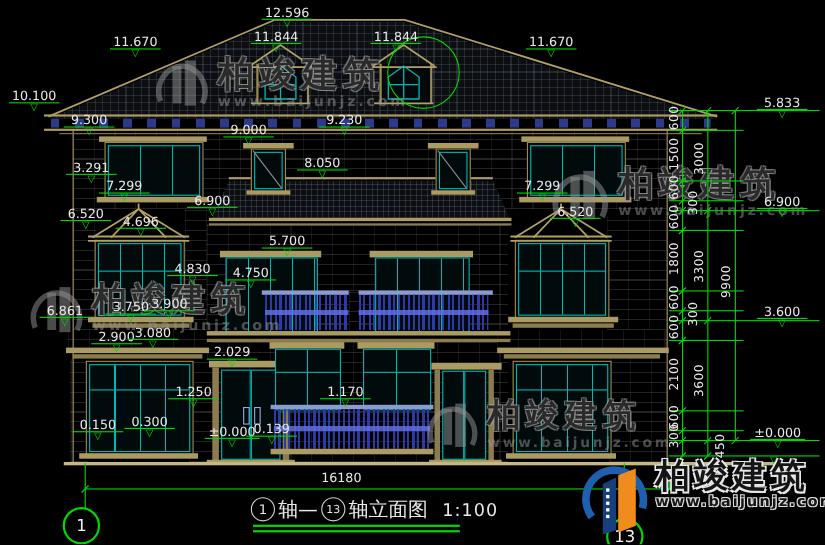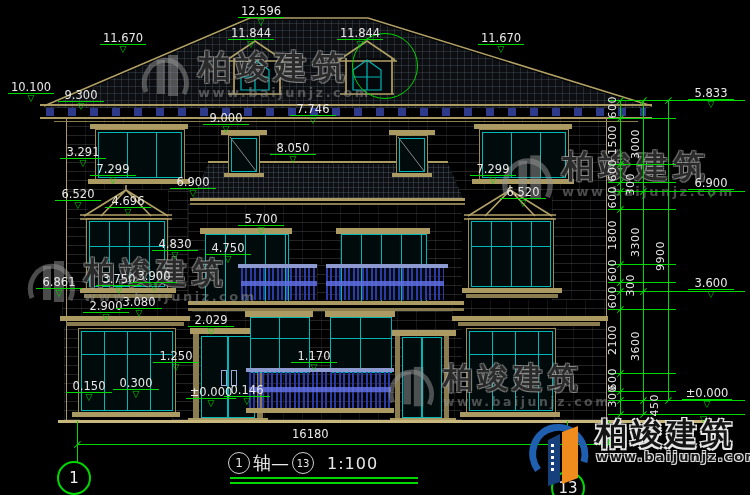--- a/index.html
+++ b/index.html
@@ -271,23 +271,23 @@
          <div class="wm-u" style="font-size:12.5px">www.baijunjz.com</div>
       </div>
   </div>
 
   <div class="lvl" style="left:238px;top:5px"><span>12.596</span><span class="ln"></span><span class="tri">▽</span></div>
   <div class="lvl" style="left:228px;top:27px"><span>11.844</span><span class="ln"></span><span class="tri">▽</span></div>
   <div class="lvl" style="left:337px;top:27px"><span>11.844</span><span class="ln"></span><span class="tri">▽</span></div>
   <div class="lvl" style="left:100px;top:32px"><span>11.670</span><span class="ln"></span><span class="tri">▽</span></div>
   <div class="lvl" style="left:478px;top:32px"><span>11.670</span><span class="ln"></span><span class="tri">▽</span></div>
   <div class="lvl" style="left:8px;top:81px"><span>10.100</span><span class="ln"></span><span class="tri">▽</span></div>
-  <div class="lvl" style="left:58px;top:89px"><span>9.300</span><span class="ln"></span><span class="tri">▽</span></div>
+  <div class="lvl" style="left:58px;top:103px"><span>9.300</span><span class="ln"></span><span class="tri">▽</span></div>
   <div class="lvl" style="left:203px;top:112px"><span>9.000</span><span class="ln"></span><span class="tri">▽</span></div>
-  <div class="lvl" style="left:290px;top:103px"><span>7.746</span><span class="ln"></span><span class="tri">▽</span></div>
+  <div class="lvl" style="left:290px;top:103px"><span>9.230</span><span class="ln"></span><span class="tri">▽</span></div>
   <div class="lvl" style="left:270px;top:142px"><span>8.050</span><span class="ln"></span><span class="tri">▽</span></div>
   <div class="lvl" style="left:60px;top:146px"><span>3.291</span><span class="ln"></span><span class="tri">▽</span></div>
   <div class="lvl" style="left:90px;top:163px"><span>7.299</span><span class="ln"></span><span class="tri">▽</span></div>
   <div class="lvl" style="left:55px;top:188px"><span>6.520</span><span class="ln"></span><span class="tri">▽</span></div>
   <div class="lvl" style="left:105px;top:195px"><span>4.696</span><span class="ln"></span><span class="tri">▽</span></div>
   <div class="lvl" style="left:170px;top:176px"><span>6.900</span><span class="ln"></span><span class="tri">▽</span></div>
   <div class="lvl" style="left:470px;top:163px"><span>7.299</span><span class="ln"></span><span class="tri">▽</span></div>
   <div class="lvl" style="left:500px;top:186px"><span>6.520</span><span class="ln"></span><span class="tri">▽</span></div>
   <div class="lvl" style="left:238px;top:213px"><span>5.700</span><span class="ln"></span><span class="tri">▽</span></div>
   <div class="lvl" style="left:152px;top:238px"><span>4.830</span><span class="ln"></span><span class="tri">▽</span></div>
@@ -296,21 +296,21 @@
   <div class="lvl" style="left:96px;top:273px"><span>3.750</span><span class="ln"></span><span class="tri">▽</span></div>
   <div class="lvl" style="left:131px;top:270px"><span>3.900</span><span class="ln"></span><span class="tri">▽</span></div>
   <div class="lvl" style="left:83px;top:300px"><span>2.900</span><span class="ln"></span><span class="tri">▽</span></div>
   <div class="lvl" style="left:116px;top:296px"><span>3.080</span><span class="ln"></span><span class="tri">▽</span></div>
   <div class="lvl" style="left:188px;top:314px"><span>2.029</span><span class="ln"></span><span class="tri">▽</span></div>
   <div class="lvl" style="left:153px;top:350px"><span>1.250</span><span class="ln"></span><span class="tri">▽</span></div>
   <div class="lvl" style="left:291px;top:350px"><span>1.170</span><span class="ln"></span><span class="tri">▽</span></div>
   <div class="lvl" style="left:66px;top:380px"><span>0.150</span><span class="ln"></span><span class="tri">▽</span></div>
   <div class="lvl" style="left:113px;top:377px"><span>0.300</span><span class="ln"></span><span class="tri">▽</span></div>
   <div class="lvl" style="left:186px;top:386px;width:50px"><span>±0.000</span><span class="ln"></span><span class="tri">▽</span></div>
-  <div class="lvl" style="left:224px;top:384px"><span>0.146</span><span class="ln"></span><span class="tri">▽</span></div>
+  <div class="lvl" style="left:224px;top:384px"><span>0.139</span><span class="ln"></span><span class="tri">▽</span></div>
 
   <div class="lvl" style="left:688px;top:87px"><span>5.833</span><span class="ln"></span><span class="tri">▽</span></div>
   <div class="lvl" style="left:688px;top:177px"><span>6.900</span><span class="ln"></span><span class="tri">▽</span></div>
   <div class="lvl" style="left:688px;top:277px"><span>3.600</span><span class="ln"></span><span class="tri">▽</span></div>
   <div class="lvl" style="left:682px;top:387px;width:50px"><span>±0.000</span><span class="ln"></span><span class="tri">▽</span></div>
   <span class="abs" style="left:700px;top:414px;color:var(--g);font-size:9px;z-index:40">▽</span>
 
   <div>
     <div class="vln" style="left:620px;top:100px;height:314px"></div>
     <div class="vln" style="left:643px;top:100px;height:314px"></div>
@@ -391,20 +391,21 @@
     </div>
 
   <div class="title">
     <span class="tc">
         <span>1</span>
       </span>
     <span>轴—</span>
     <span class="tc" style="font-size:10px">
         <span>13</span>
       </span>
+    <span>轴立面图</span>
     <span class="scale">1:100</span>
   </div>
   <div class="ul" style="top:477px"></div>
   <div class="ul" style="top:482px"></div>
 
   <div class="brand">
     <svg width="62" height="72" viewBox="0 0 62 72">
       <path d="M10,52 A26,27 -20 1 1 56,44" fill="none" stroke="#1e5fb0" stroke-width="7"></path>
       <polygon points="20,22 32,16 32,64 20,68" fill="#16407c"></polygon>
       <polygon points="34,14 50,8 50,60 34,66" fill="#f08c1e"></polygon>

